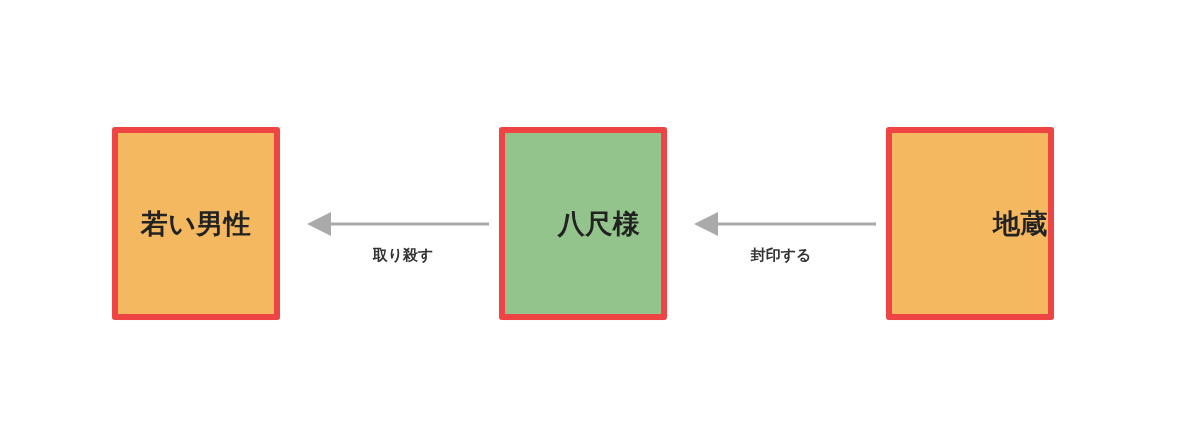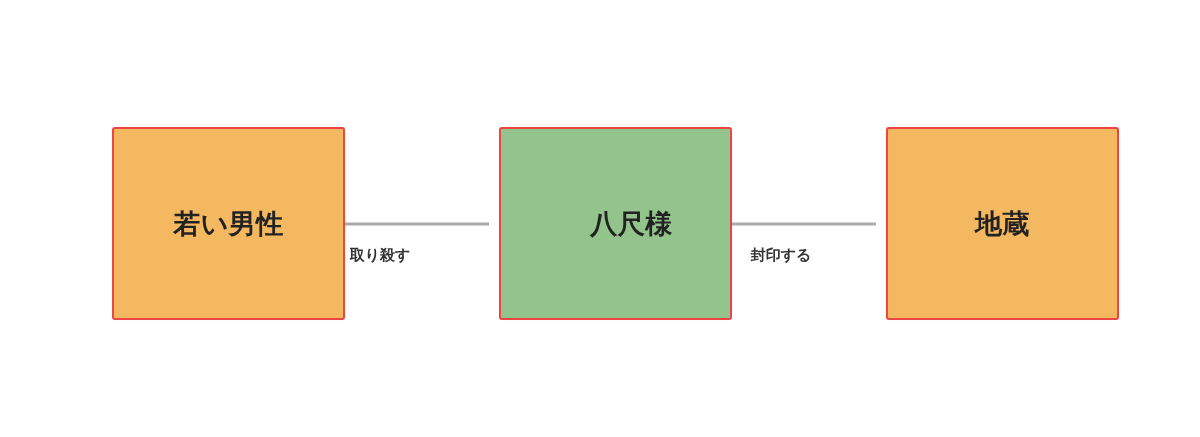--- a/index.html
+++ b/index.html
@@ -10,23 +10,23 @@
     body {
       width: 1200px;
       height: 437px;
       position: relative;
       overflow: hidden;
       font-family: "DejaVu Sans", "Liberation Sans", sans-serif;
     }
     .node {
       position: absolute;
       top: 127px;
-      width: 233px;
+      width: 168px;
       height: 193px;
-      border: 2px solid #ef4444;
+      border: 6px solid #ef4444;
       border-radius: 3px;
       box-sizing: border-box;
       display: flex;
       align-items: center;
       justify-content: center;
       box-shadow: 0 0 1px rgba(0,0,0,0.15);
     }
     .node-label {
       font-size: 27px;
       font-weight: bold;
@@ -69,19 +69,19 @@
 </svg>
 
 <div class="node" style="left:112px; background:#f4b860;">
   <span class="node-label">若い男性</span>
 </div>
 
 <div class="node" style="left:499px; background:#92c48b;padding-left:32px;">
   <span class="node-label">八尺様</span>
 </div>
 
-<div class="node" style="left:886px; background:#f4b860;">
+<div class="node" style="left:886px; background:#f4b860;justify-content:flex-end;">
   <span class="node-label">地蔵</span>
 </div>
 
-<div class="edge-label" style="left:380px;">取り殺す</div>
+<div class="edge-label" style="left:403px;">取り殺す</div>
 
 <div class="edge-label" style="left:781px;">封印する</div>
 
 </body></html>

